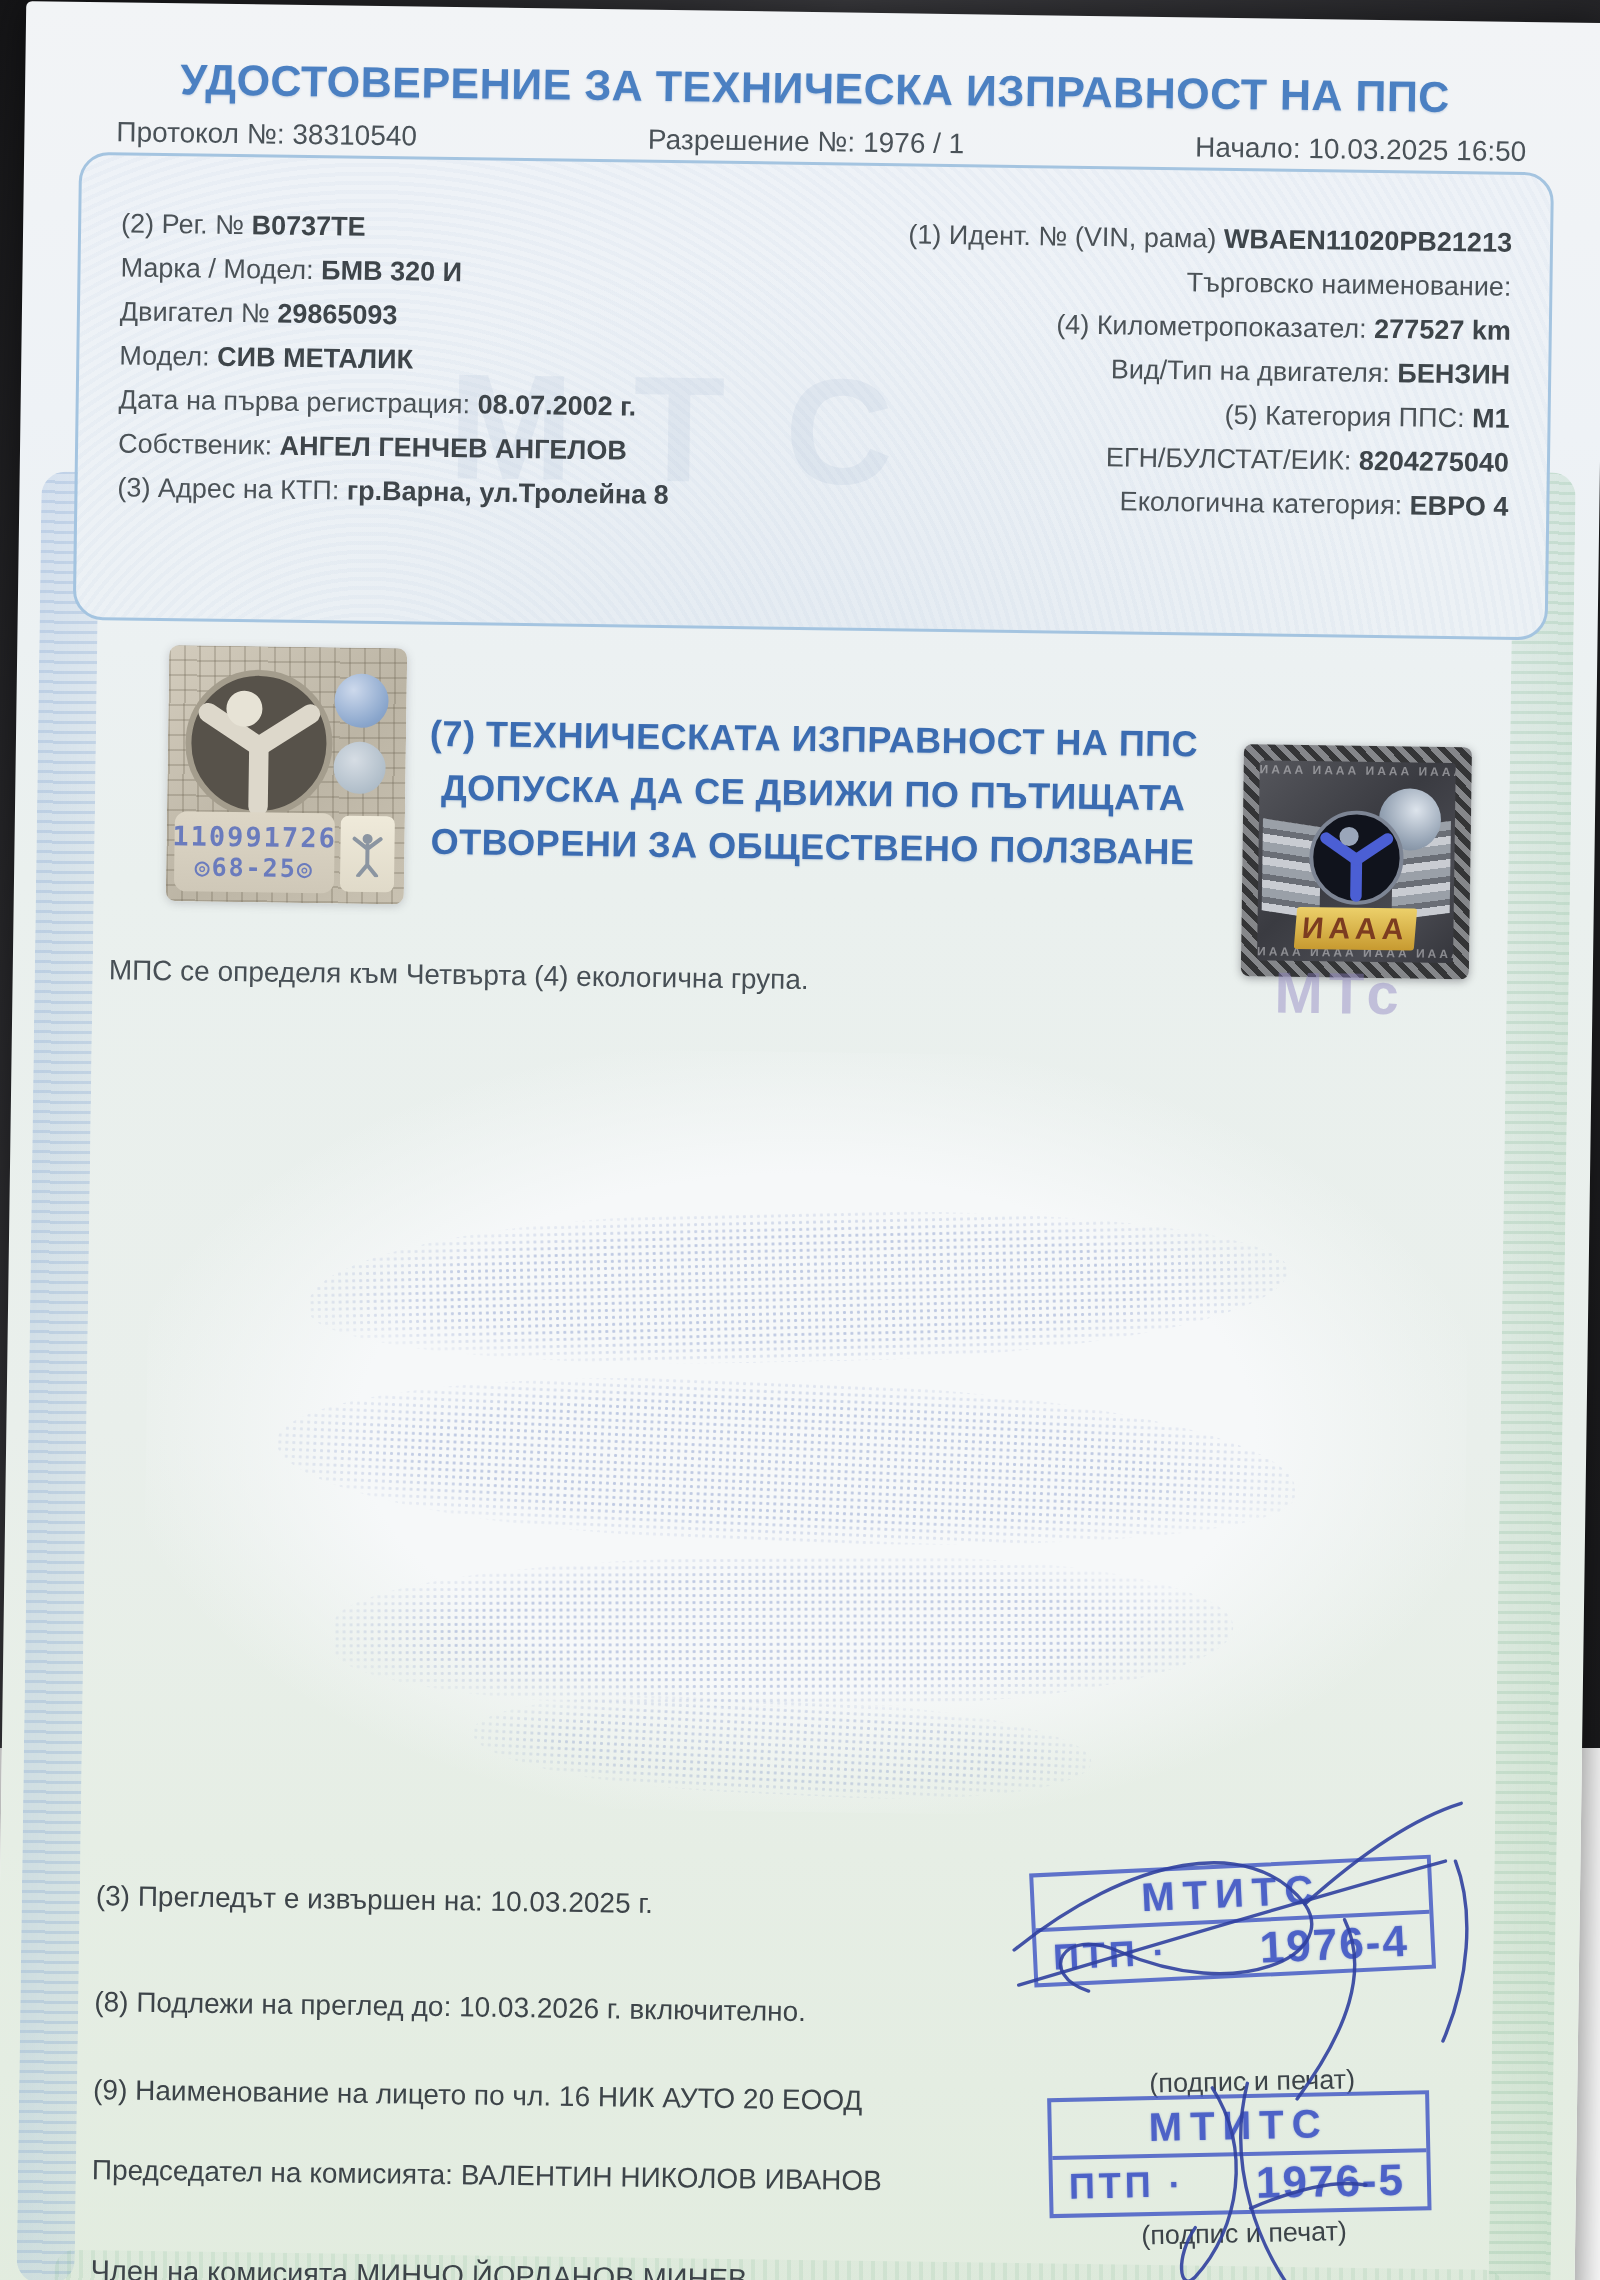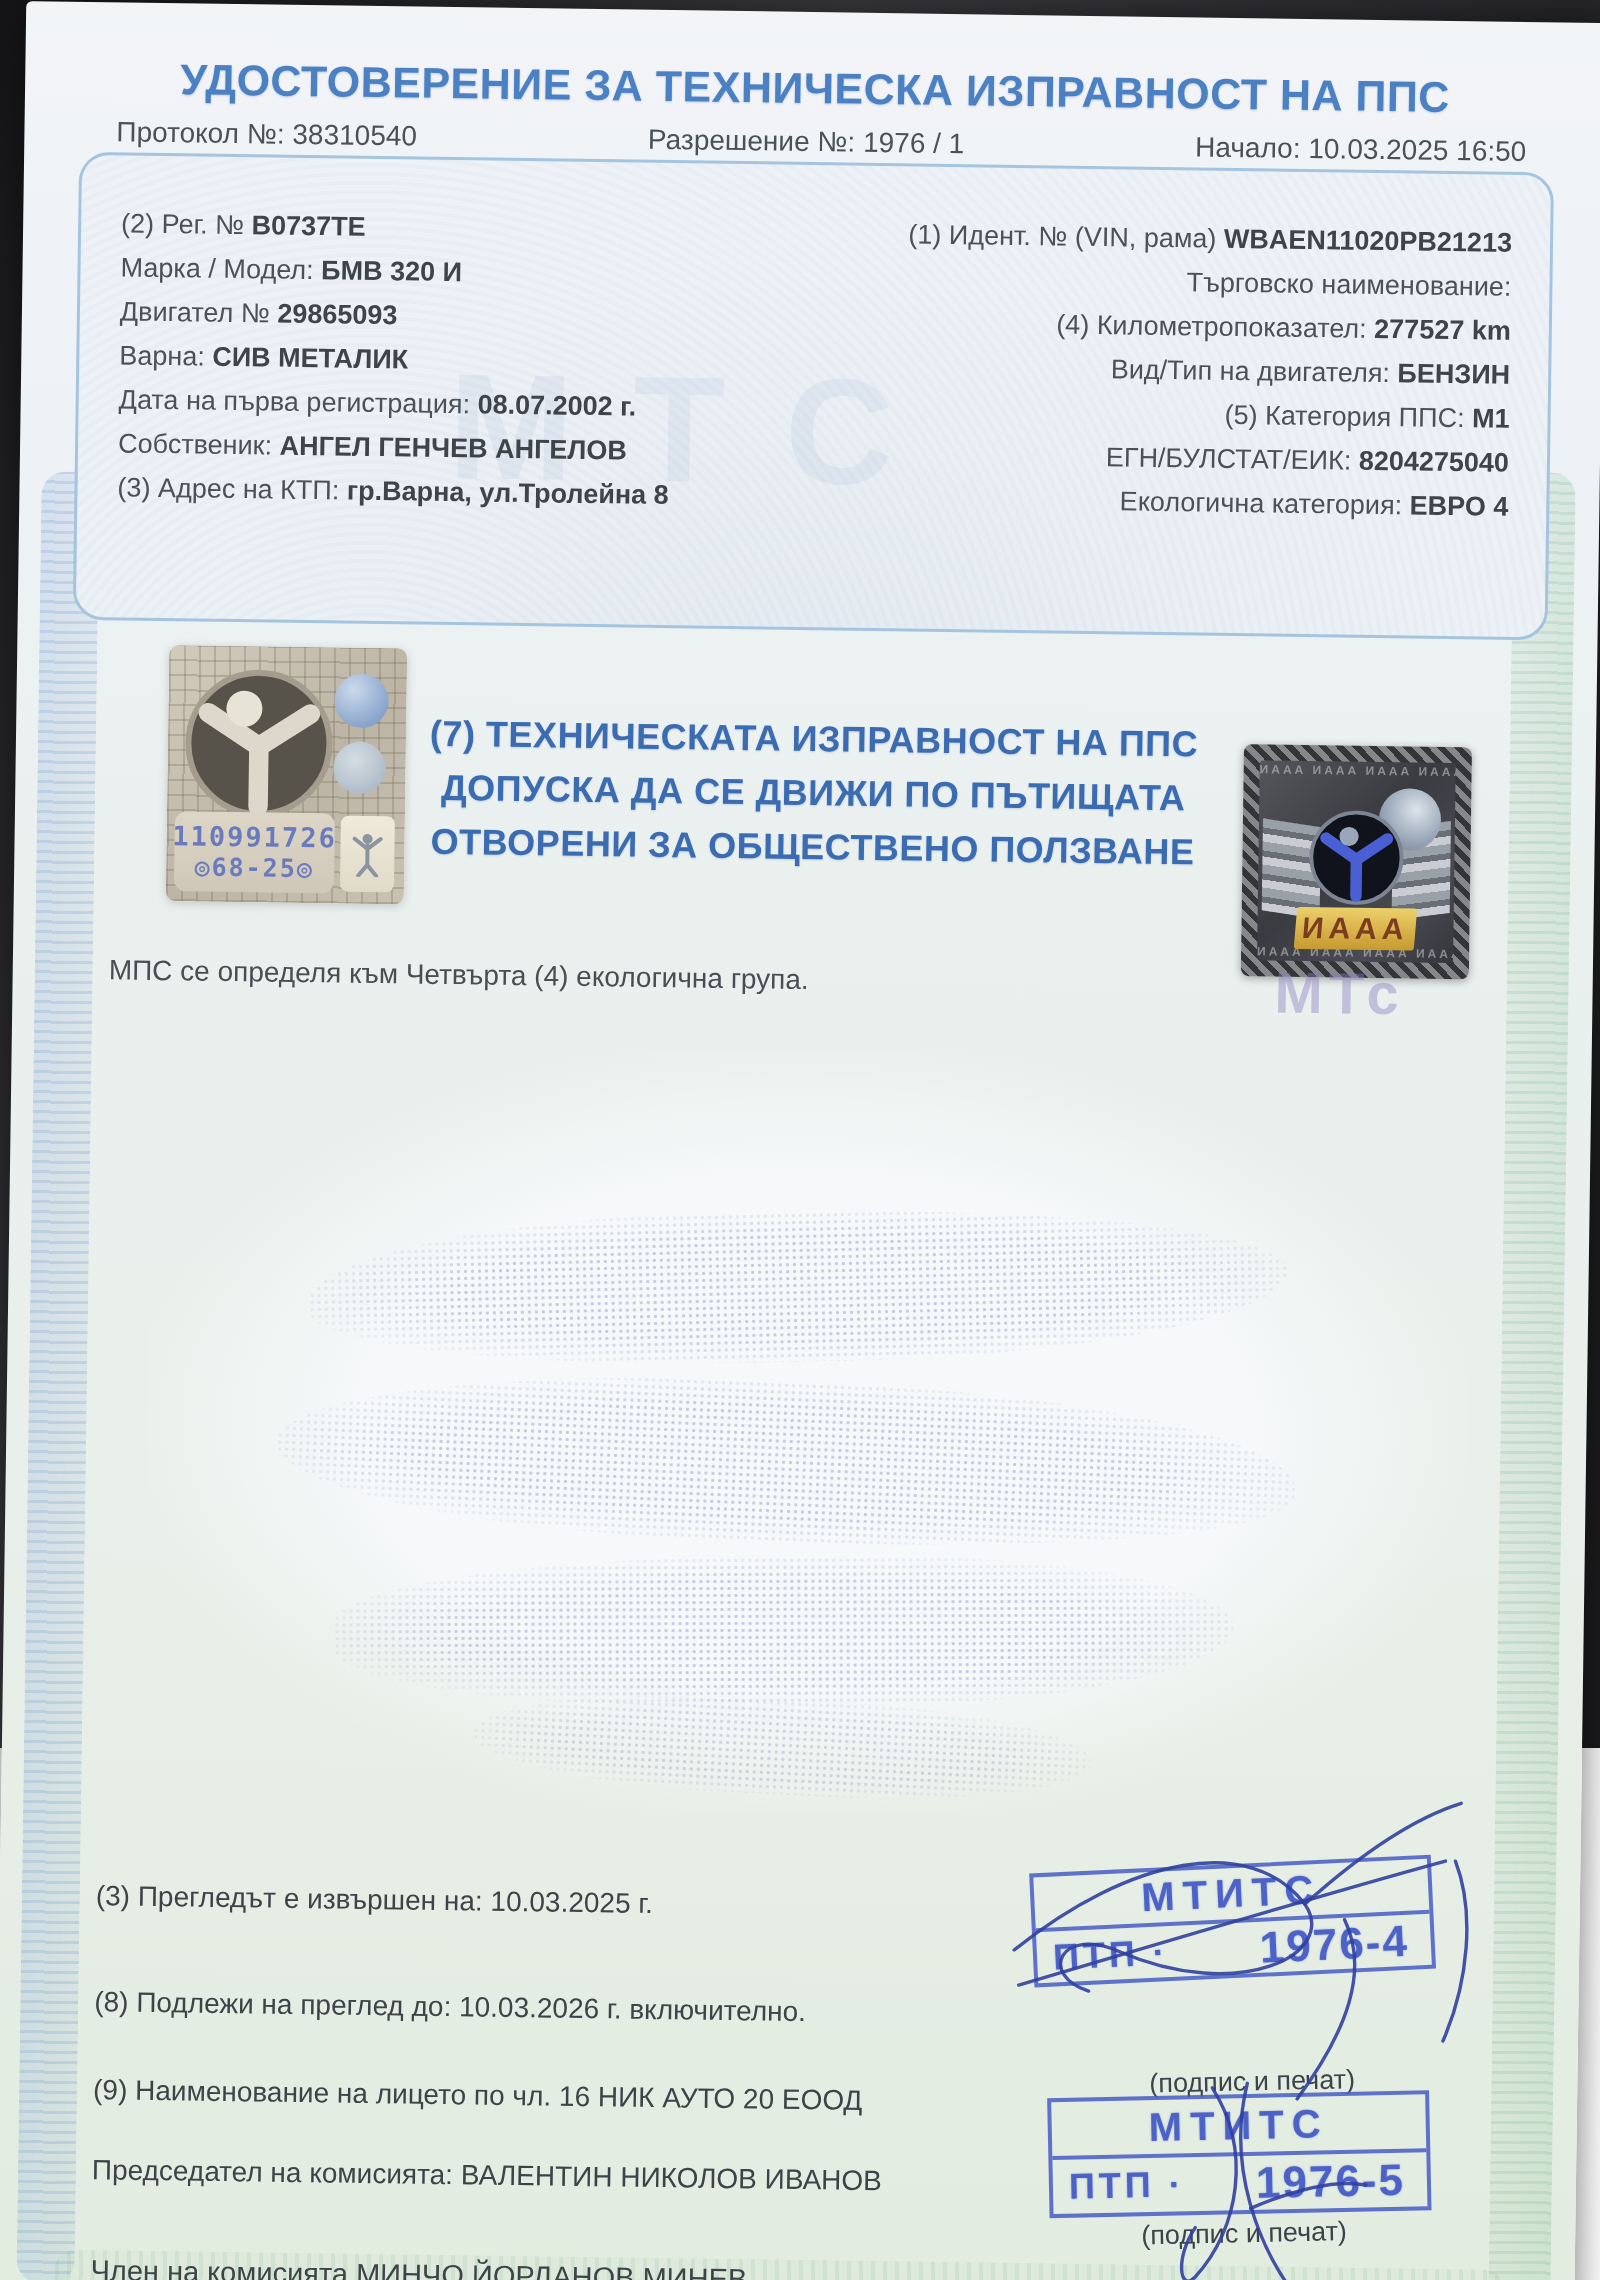--- a/index.html
+++ b/index.html
@@ -154,21 +154,21 @@
         <span class="v">10.03.2025 16:50</span>
       </span>
     </div>
 
     <div class="info-box">
       <div class="box-watermark">МТС</div>
       <div class="col col-left">
         <div><span>(2) Рег. №</span> <span class="val">B0737TE</span></div>
         <div><span>Марка / Модел:</span> <span class="val">БМВ 320 И</span></div>
         <div><span>Двигател №</span> <span class="val">29865093</span></div>
-        <div><span>Варна:</span> <span class="val">СИВ МЕТАЛИК</span></div>
+        <div><span>Модел:</span> <span class="val">СИВ МЕТАЛИК</span></div>
         <div><span>Дата на първа регистрация:</span> <span class="val">08.07.2002 г.</span></div>
         <div><span>Собственик:</span> <span class="val">АНГЕЛ ГЕНЧЕВ АНГЕЛОВ</span></div>
         <div><span>(3) Адрес на КТП:</span> <span class="val">гр.Варна, ул.Тролейна 8</span></div>
       </div>
       <div class="col col-right">
         <div><span>(1) Идент. № (VIN, рама)</span> <span class="val">WBAEN11020PB21213</span></div>
         <div><span>Търговско наименование:</span> <span class="val"></span></div>
         <div><span>(4) Километропоказател:</span> <span class="val">277527 km</span></div>
         <div><span>Вид/Тип на двигателя:</span> <span class="val">БЕНЗИН</span></div>
         <div><span>(5) Категория ППС:</span> <span class="val">M1</span></div>

